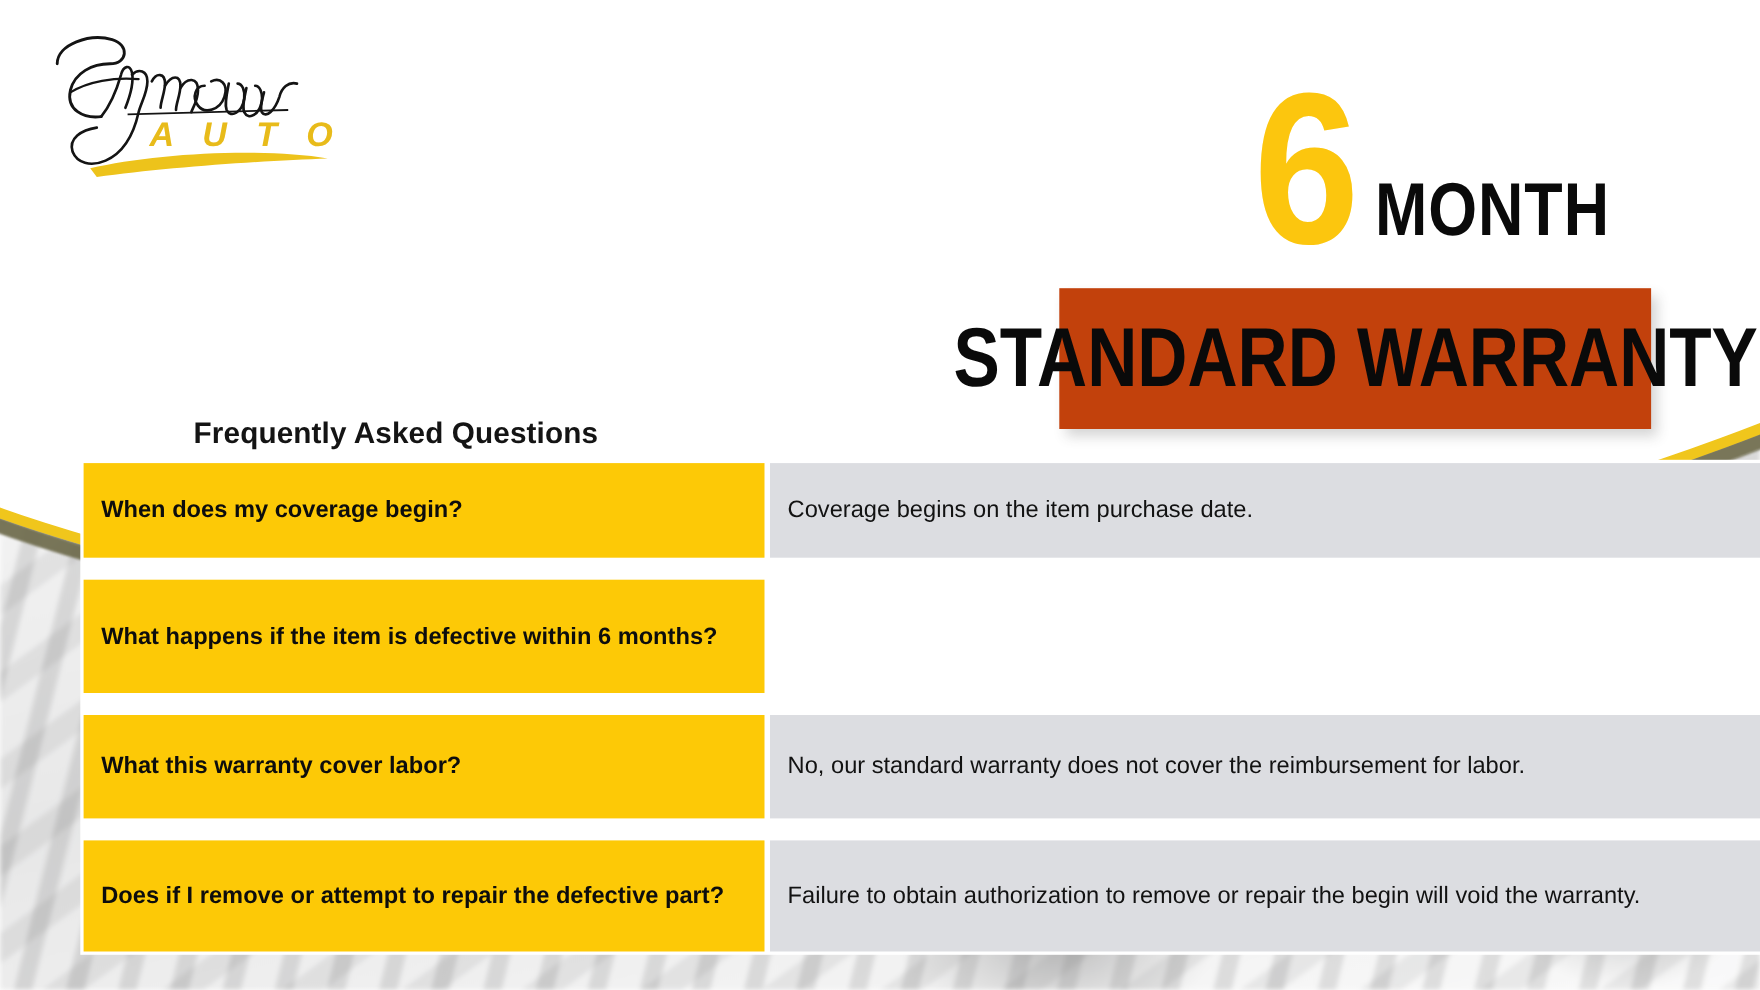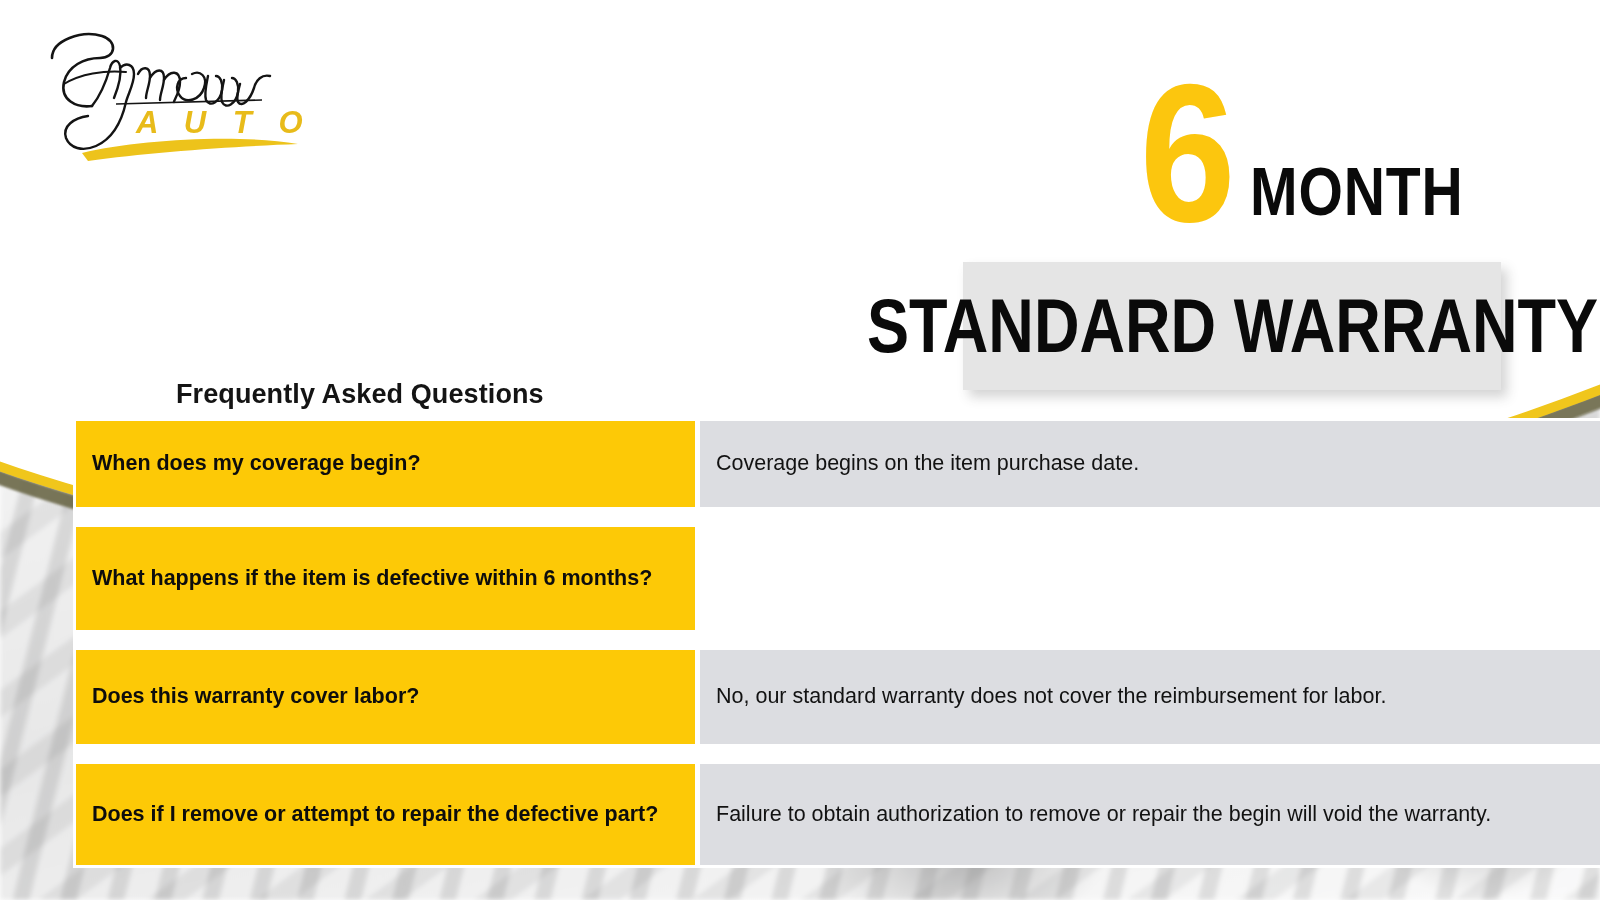--- a/index.html
+++ b/index.html
@@ -80,21 +80,21 @@
   .term-unit{
     font-family:"Liberation Sans Narrow","Liberation Sans", sans-serif;
     font-weight:bold;font-size:68px;line-height:.86;color:#0a0a0a;
     letter-spacing:1px;transform:scaleX(.84);transform-origin:left bottom;
     margin-left:16px;margin-bottom:10px;
   }
 
   
   .warranty-banner{
     position:absolute;left:963px;top:262px;width:538px;height:128px;
-    background:#e5e5e5;
+    background:#c2410c;
     display:flex;align-items:center;justify-content:center;
     box-shadow:6px 7px 11px rgba(60,60,60,.22);
   }
   .warranty-banner-text{
     font-family:"Liberation Sans Narrow","Liberation Sans", sans-serif;
     font-weight:bold;font-size:76px;color:#0a0a0a;letter-spacing:0px;
     transform:scaleX(.83);white-space:nowrap;line-height:1;
   }
 
   
@@ -179,21 +179,21 @@
     <div class="faq-row r1">
       <div class="faq-q">When does my coverage begin?</div>
       <div class="faq-a">
           <span>Coverage begins on the item purchase date.</span>
         </div>
     </div>
     <div class="faq-row r2">
       <div class="faq-q">What happens if the item is defective within 6 months?</div>
     </div>
     <div class="faq-row r3">
-      <div class="faq-q">Does this warranty cover labor?</div>
+      <div class="faq-q">What this warranty cover labor?</div>
       <div class="faq-a">
           <span>No, our standard warranty does not cover the reimbursement for labor.</span>
         </div>
     </div>
     <div class="faq-row r4">
       <div class="faq-q">Does if I remove or attempt to repair the defective part?</div>
       <div class="faq-a">
           <span>Failure to obtain authorization to remove or repair the begin will void the warranty.</span>
         </div>
     </div>

